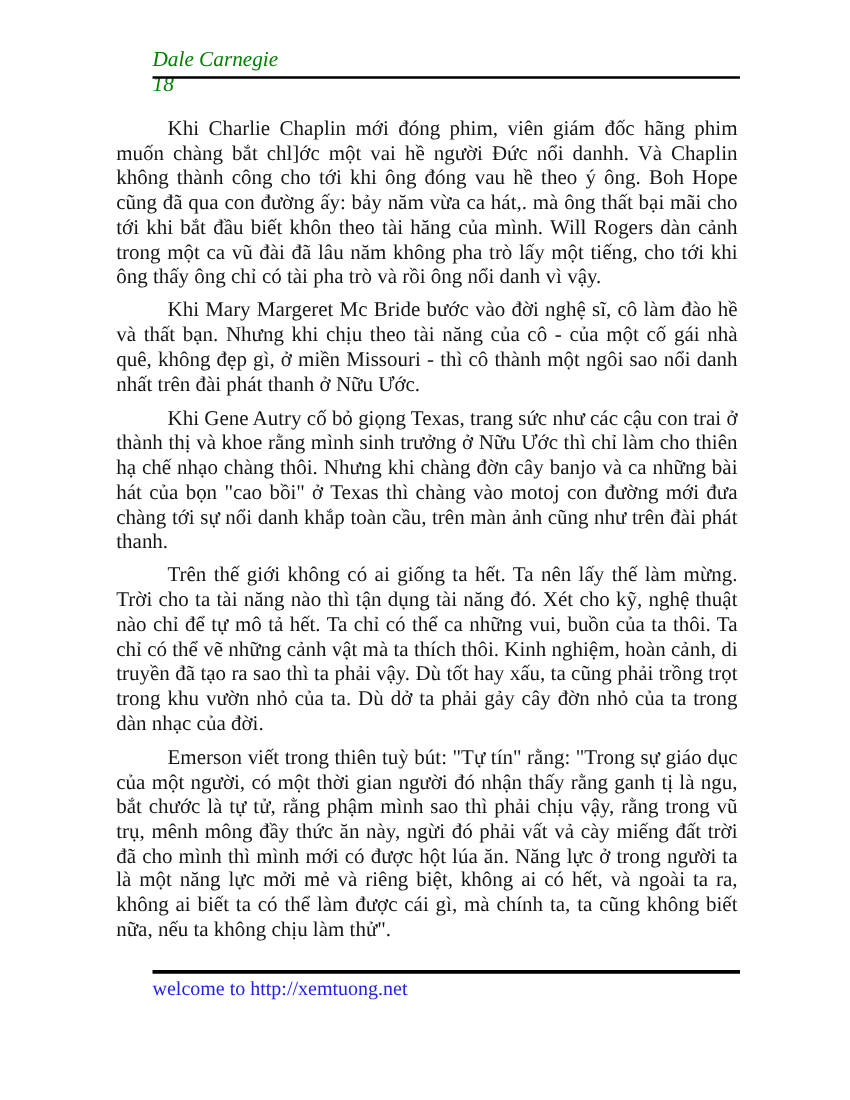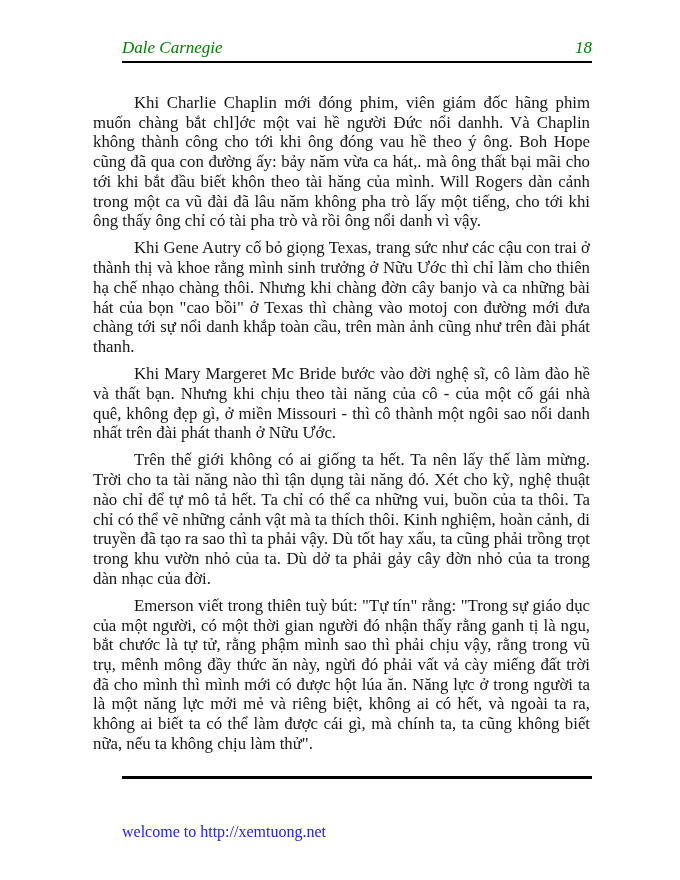--- a/index.html
+++ b/index.html
@@ -22,20 +22,21 @@
     width:680px;height:880px;
     background:var(--paper);
   }
   
   .header{
     position:absolute;top:38px;left:122px;right:88px;
     display:flex;justify-content:space-between;align-items:baseline;
     color:var(--green);
     font-style:italic;
     font-size:17px;
+    flex-direction:column;
   }
   .header-rule{
     position:absolute;top:61px;left:122px;right:88px;
     height:1.5px;background:var(--rule);
   }
   
   .body-text{
     position:absolute;top:93px;left:93px;right:90px;
     color:var(--ink);
     font-size:16.8px;
@@ -49,39 +50,38 @@
   }
   
   .footer-rule{
     position:absolute;top:776px;left:122px;right:88px;
     height:2.5px;background:var(--rule);
   }
   .footer{
     position:absolute;top:783px;left:122px;right:88px;
     font-size:16px;
     color:var(--blue);
-    margin-top:40px;
   }
   .footer a{color:var(--blue);text-decoration:none;cursor:pointer;}
 </style>
 </head>
 <body>
 
 <div class="page">
 
   <div class="header">
     <span>Dale Carnegie</span>
     <span>18</span>
   </div>
   <div class="header-rule"></div>
 
   <div class="body-text" id="body-text">
       <p>Khi Charlie Chaplin mới đóng phim, viên giám đốc hãng phim muốn chàng bắt chl]ớc một vai hề người Đức nổi danhh. Và Chaplin không thành công cho tới khi ông đóng vau hề theo ý ông. Boh Hope cũng đã qua con đường ấy: bảy năm vừa ca hát,. mà ông thất bại mãi cho tới khi bắt đầu biết khôn theo tài hăng của mình. Will Rogers dàn cảnh trong một ca vũ đài đã lâu năm không pha trò lấy một tiếng, cho tới khi ông thấy ông chỉ có tài pha trò và rồi ông nổi danh vì vậy.</p>
+      <p>Khi Mary Margeret Mc Bride bước vào đời nghệ sĩ, cô làm đào hề và thất bạn. Nhưng khi chịu theo tài năng của cô - của một cố gái nhà quê, không đẹp gì, ở miền Missouri - thì cô thành một ngôi sao nổi danh nhất trên đài phát thanh ở Nữu Ước.</p>
       <p>Khi Gene Autry cố bỏ giọng Texas, trang sức như các cậu con trai ở thành thị và khoe rằng mình sinh trưởng ở Nữu Ước thì chỉ làm cho thiên hạ chế nhạo chàng thôi. Nhưng khi chàng đờn cây banjo và ca những bài hát của bọn "cao bồi" ở Texas thì chàng vào motoj con đường mới đưa chàng tới sự nổi danh khắp toàn cầu, trên màn ảnh cũng như trên đài phát thanh.</p>
-      <p>Khi Mary Margeret Mc Bride bước vào đời nghệ sĩ, cô làm đào hề và thất bạn. Nhưng khi chịu theo tài năng của cô - của một cố gái nhà quê, không đẹp gì, ở miền Missouri - thì cô thành một ngôi sao nổi danh nhất trên đài phát thanh ở Nữu Ước.</p>
       <p>Trên thế giới không có ai giống ta hết. Ta nên lấy thế làm mừng. Trời cho ta tài năng nào thì tận dụng tài năng đó. Xét cho kỹ, nghệ thuật nào chỉ để tự mô tả hết. Ta chỉ có thể ca những vui, buồn của ta thôi. Ta chỉ có thể vẽ những cảnh vật mà ta thích thôi. Kinh nghiệm, hoàn cảnh, di truyền đã tạo ra sao thì ta phải vậy. Dù tốt hay xấu, ta cũng phải trồng trọt trong khu vườn nhỏ của ta. Dù dở ta phải gảy cây đờn nhỏ của ta trong dàn nhạc của đời.</p>
       <p>Emerson viết trong thiên tuỳ bút: "Tự tín" rằng: "Trong sự giáo dục của một người, có một thời gian người đó nhận thấy rằng ganh tị là ngu, bắt chước là tự tử, rằng phậm mình sao thì phải chịu vậy, rằng trong vũ trụ, mênh mông đầy thức ăn này, ngừi đó phải vất vả cày miếng đất trời đã cho mình thì mình mới có được hột lúa ăn. Năng lực ở trong người ta là một năng lực mởi mẻ và riêng biệt, không ai có hết, và ngoài ta ra, không ai biết ta có thể làm được cái gì, mà chính ta, ta cũng không biết nữa, nếu ta không chịu làm thử".</p>
     </div>
 
   <div class="footer-rule"></div>
   <div class="footer">
     <a>welcome to http://xemtuong.net</a>
   </div>
 
 </div>

